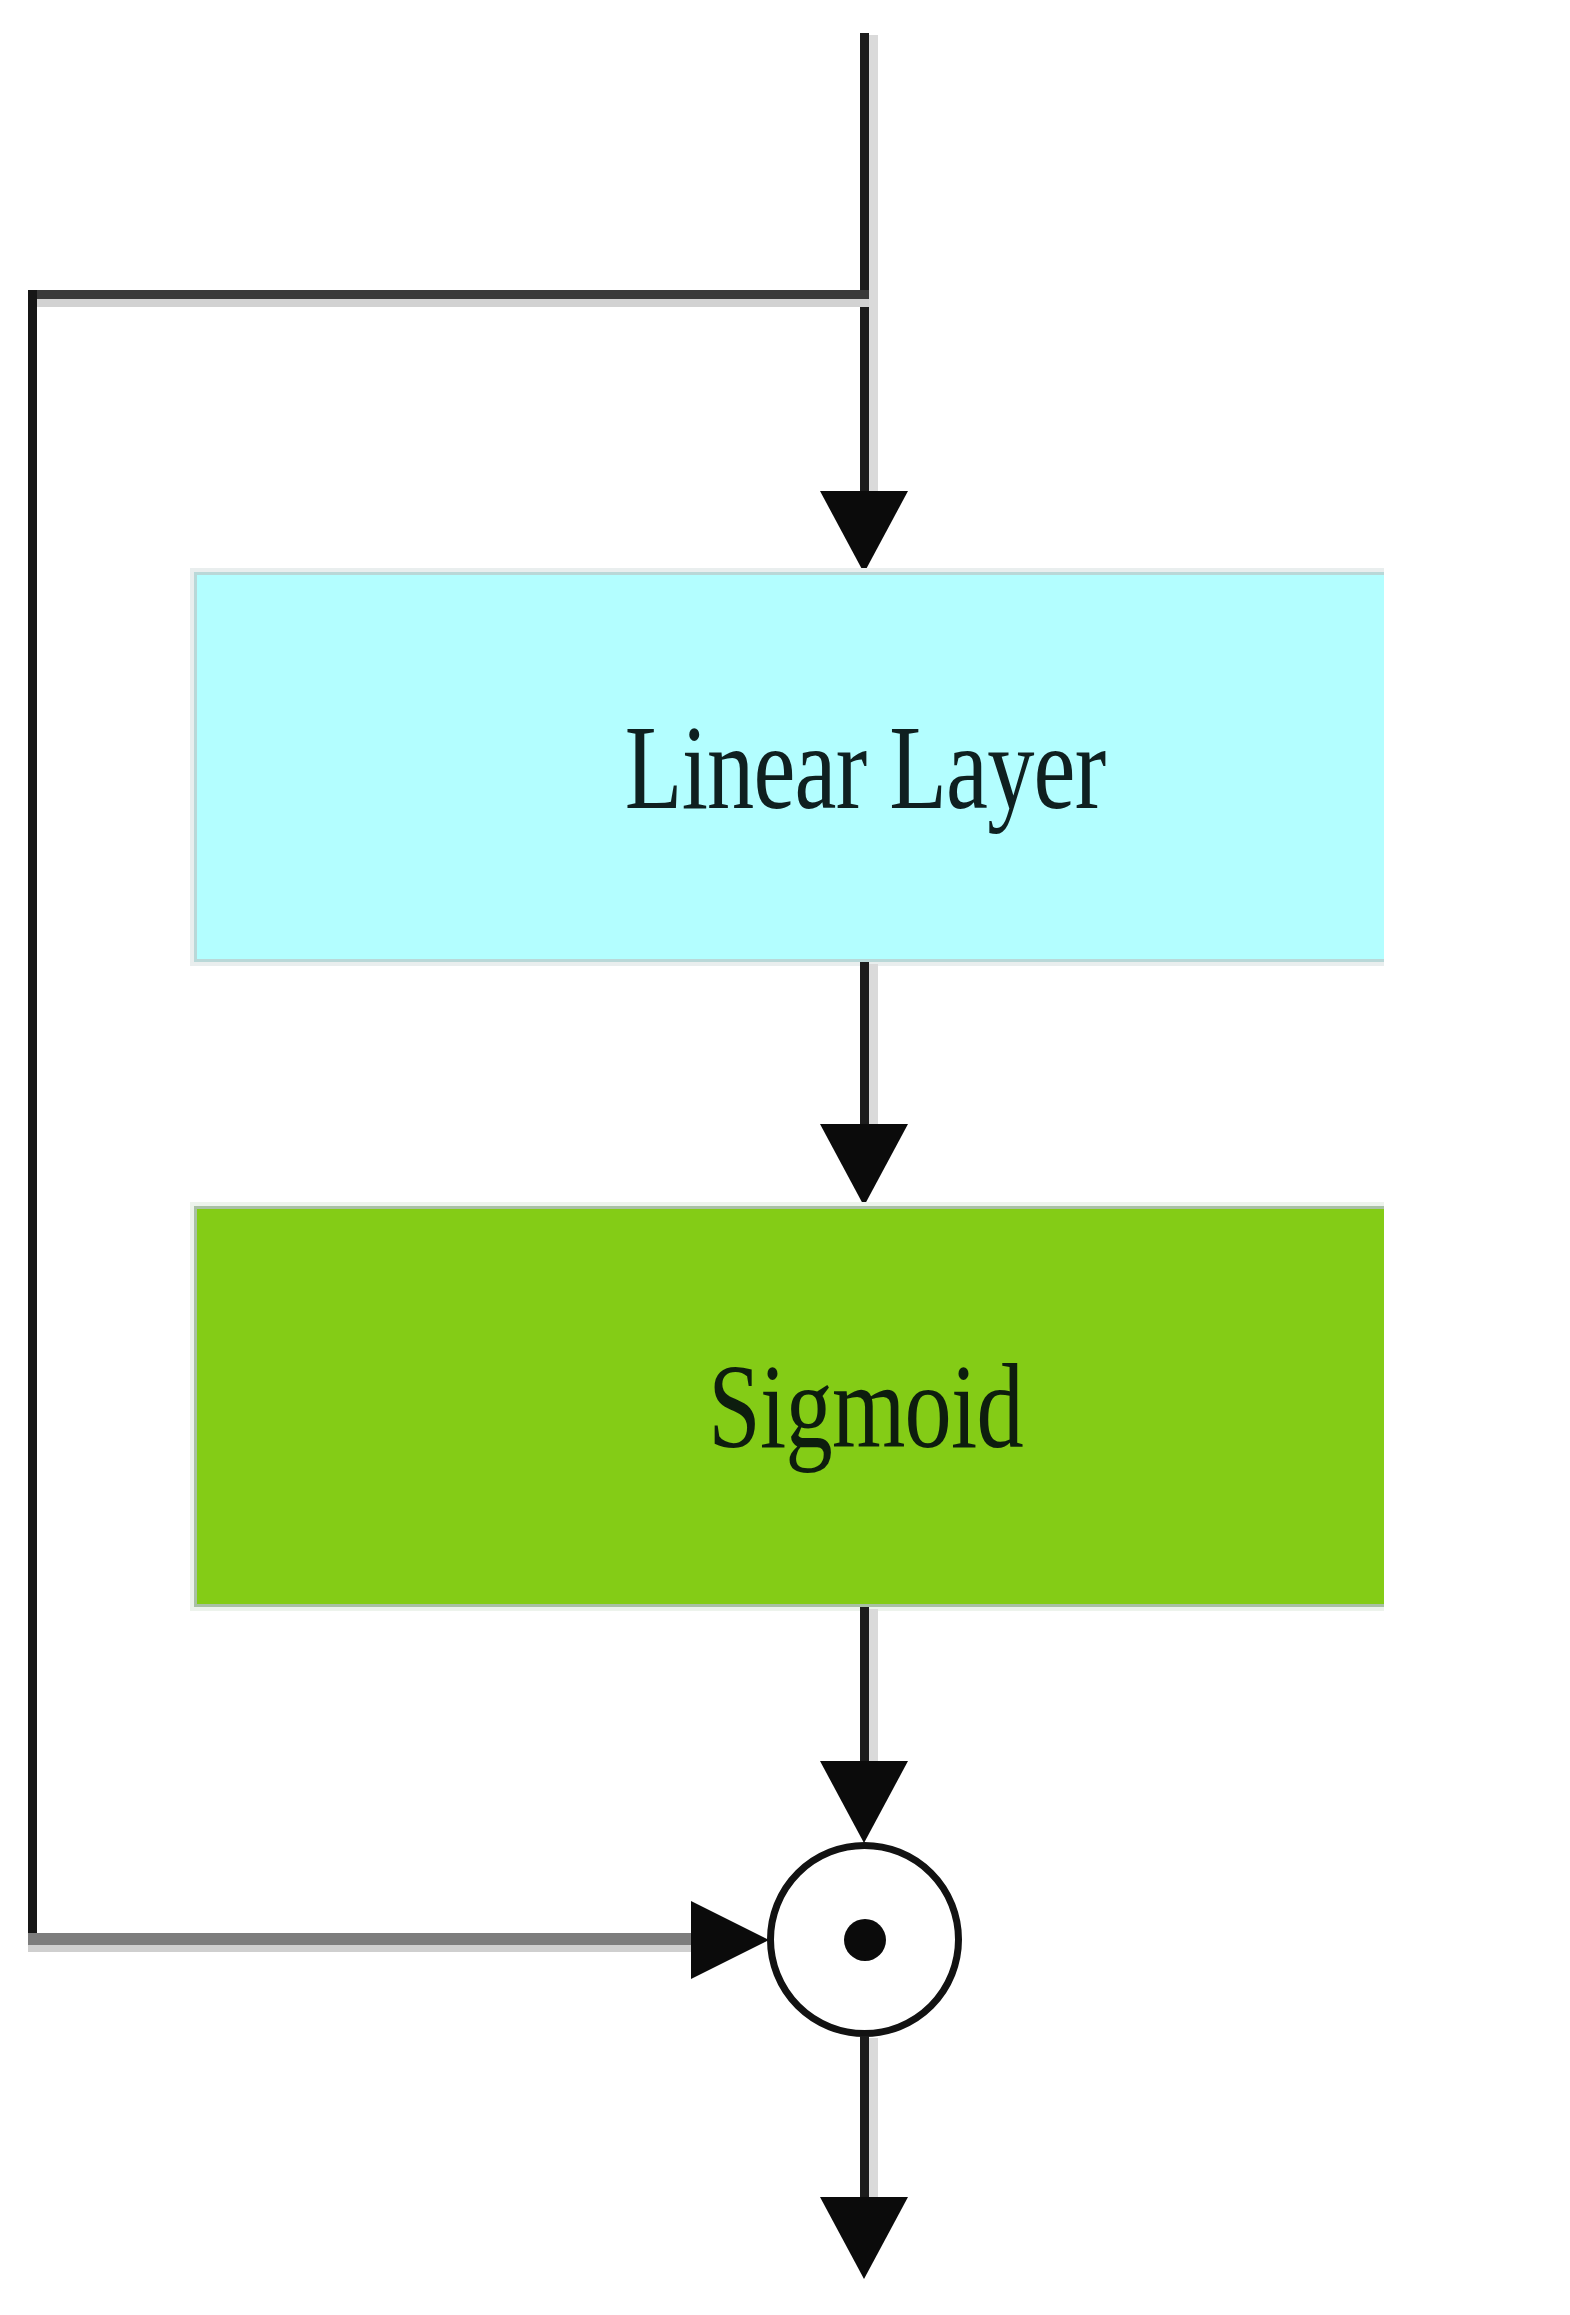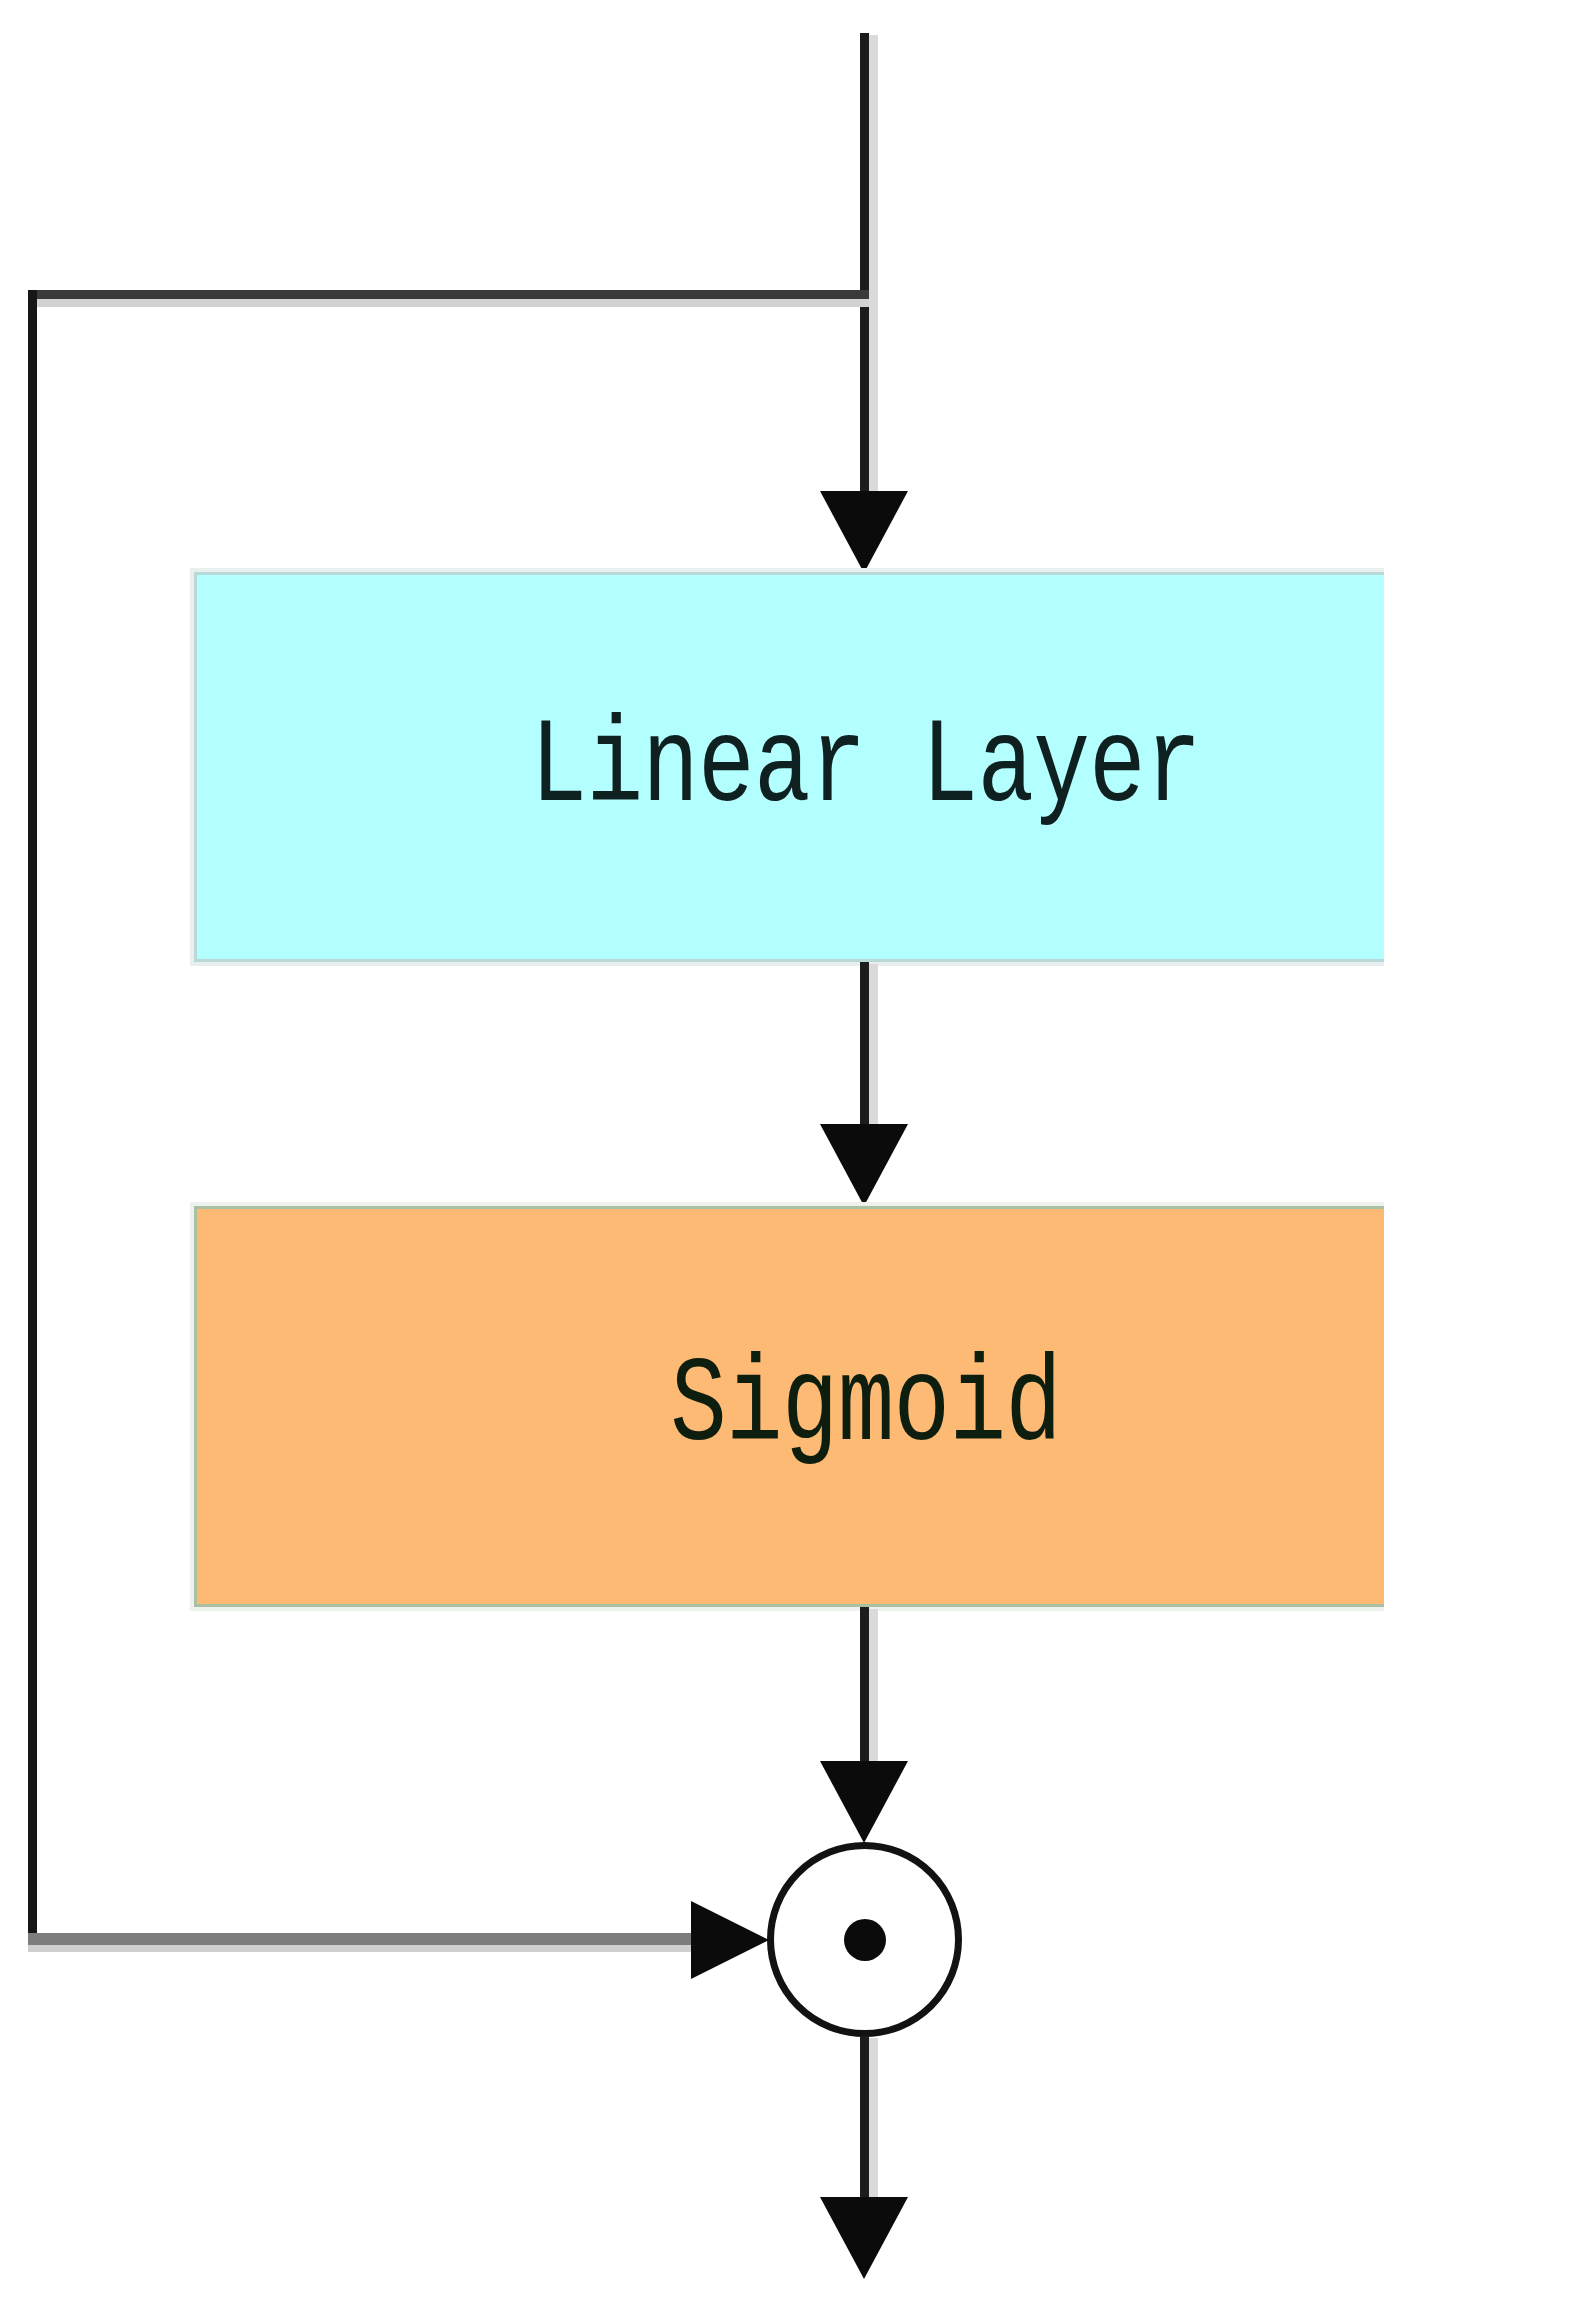--- a/index.html
+++ b/index.html
@@ -2,21 +2,21 @@
 <html><head>
 <meta charset="utf-8">
 <style>
   html, body { margin: 0; padding: 0; background: #ffffff; }
   .canvas {
     position: relative;
     width: 1384px;
     height: 2315px;
     background: #ffffff;
     overflow: hidden;
-    font-family: Liberation Mono, monospace;
+    font-family: Liberation Serif, serif;
   }
   
   .vline {
     position: absolute;
     width: 9px;
     background: #1c1c1c;
     box-shadow: 9px 2px 0 0 #dadada;
   }
   .seg-input { left: 864; } 
   .vline.seg-input { left: 860px; top: 33px;   height: 458px; }
@@ -69,21 +69,21 @@
     justify-content: center;
   }
   .box.linear {
     top: 572px; height: 390px;
     background: #b3feff;
     border: 3px solid #b9d8d8;
     box-shadow: 0 0 0 4px #e9eeee;
   }
   .box.sigmoid {
     top: 1206px; height: 401px;
-    background: #fdba74;
+    background: #84cc16;
     border: 3px solid #a9c0a5;
     box-shadow: 0 0 0 4px #edf3ec;
   }
   .box .label {
     font-size: 121px;
     line-height: 1;
     transform: scaleX(0.78);
     white-space: nowrap;
     letter-spacing: -1px;
   }

